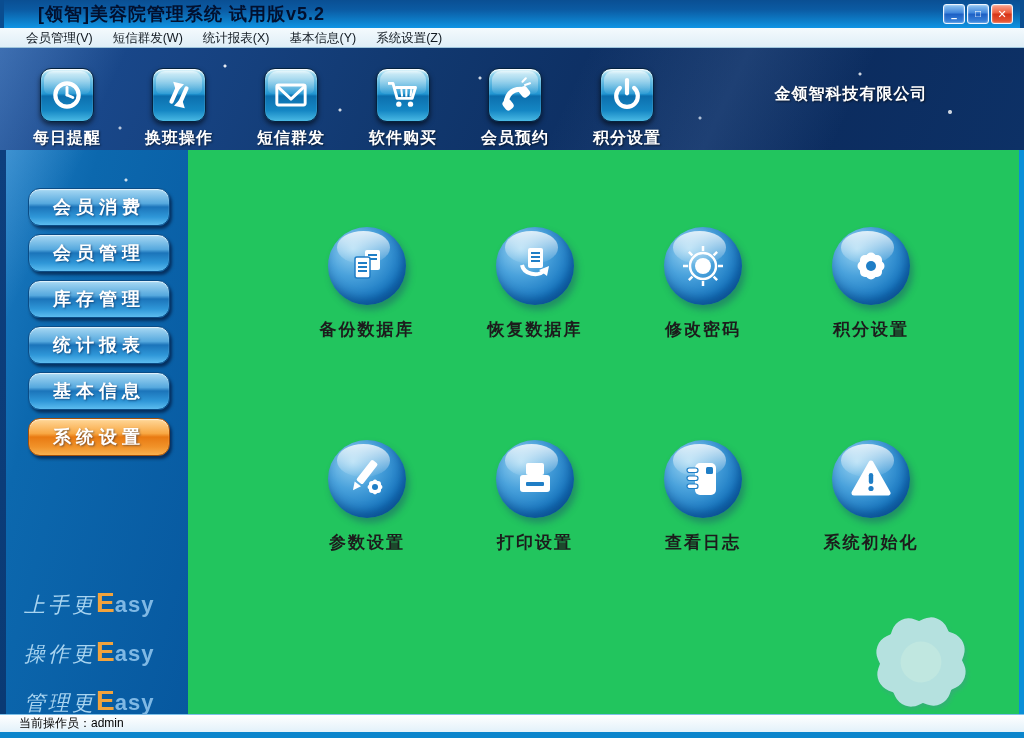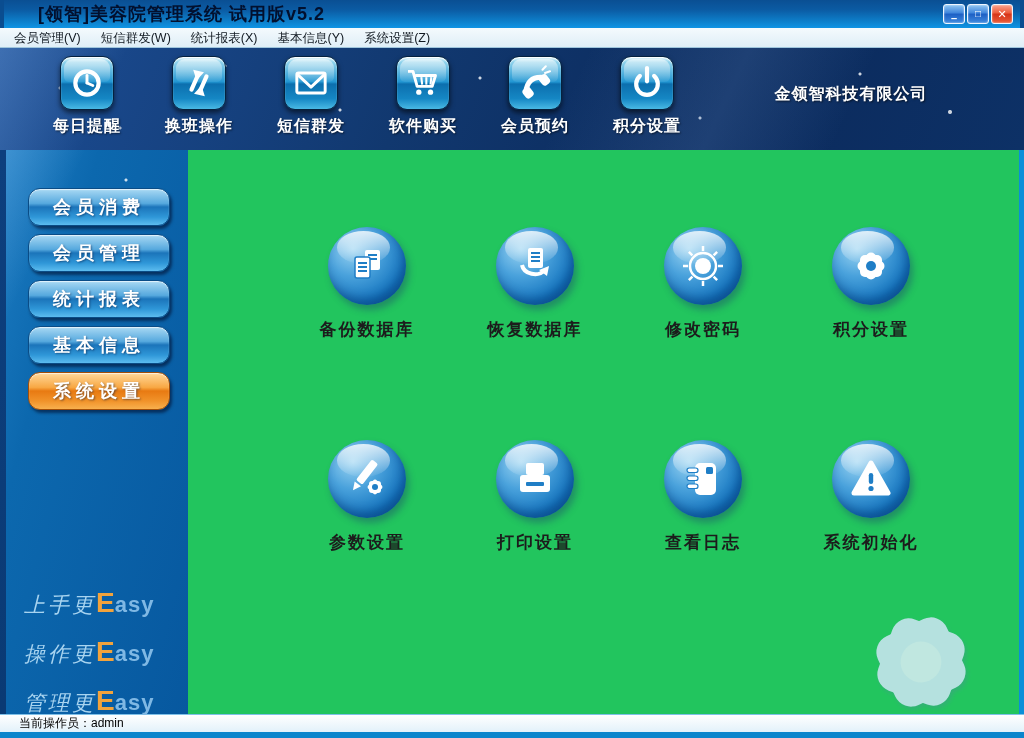--- a/index.html
+++ b/index.html
@@ -9,39 +9,39 @@
   
   .titlebar { height:28px; flex:0 0 28px; background:linear-gradient(180deg,#0a4f93 0%,#0b5ba3 35%,#0d7ec9 75%,#0f94e4 100%); display:flex; align-items:center; padding-left:34px; position:relative; border-left:4px solid #0a4d90; border-right:4px solid #0a4d90; }
   .title-text { font-size:18px; font-weight:bold; color:#02102e; letter-spacing:1px; }
   .win-controls { position:absolute; right:7px; top:4px; display:flex; gap:2px; }
   .winbtn { width:22px; height:20px; border-radius:3px; border:1px solid #eef6ff; color:#fff; font-size:11px; font-weight:bold; display:flex; align-items:center; justify-content:center; background:linear-gradient(180deg,#8ec5f2 0%,#3e85dc 45%,#1c5fc4 50%,#3f8ade 100%); box-shadow:inset 0 0 2px rgba(255,255,255,.7); cursor:default; }
   .winbtn.min span { transform:translateY(4px); }
   .winbtn.max span { font-size:10px; transform:translateY(-1px); }
   .winbtn.close { background:linear-gradient(180deg,#f9a08b 0%,#ec5b3a 45%,#d63317 50%,#e85c3a 100%); }
 
   
-  .menubar { height:20px; flex:0 0 20px; background:linear-gradient(180deg,#f4fafd 0%,#dfeef7 100%); display:flex; align-items:center; padding-left:4px; border-bottom:1px solid #9fc6dd; }
+  .menubar { height:20px; flex:0 0 20px; background:linear-gradient(180deg,#f4fafd 0%,#dfeef7 100%); display:flex; align-items:center; padding-left:16px; border-bottom:1px solid #9fc6dd; }
   .menu-item { font-size:12.5px; color:#101820; padding:0 10px; line-height:20px; cursor:default; }
 
   
   .toolband { height:102px; flex:0 0 102px; position:relative;
     background:
       radial-gradient(circle at 225px 18px, rgba(255,255,255,.9) 1px, transparent 2px),
       radial-gradient(circle at 340px 62px, rgba(255,255,255,.8) 1px, transparent 2px),
       radial-gradient(circle at 120px 80px, rgba(255,255,255,.7) 1px, transparent 2px),
       radial-gradient(circle at 480px 30px, rgba(255,255,255,.8) 1px, transparent 2px),
       radial-gradient(circle at 700px 70px, rgba(255,255,255,.7) 1px, transparent 2px),
       radial-gradient(circle at 860px 26px, rgba(255,255,255,.8) 1px, transparent 2px),
       radial-gradient(circle at 950px 64px, rgba(255,255,255,.8) 1.5px, transparent 2.5px),
       radial-gradient(circle at 60px 40px, rgba(255,255,255,.6) 1px, transparent 2px),
       linear-gradient(112deg, #1c4d94 0%, #11386f 40%, #0b2a5c 70%, #0d3166 100%);
   }
   .toolband::before { content:""; position:absolute; inset:0;
     background:linear-gradient(115deg, rgba(150,200,255,.28) 0%, transparent 12%, transparent 55%, rgba(140,190,255,.15) 70%, transparent 82%); pointer-events:none; }
-  .tool-row { display:flex; padding:8px 0 0 11px; position:relative;margin-left:20px; }
+  .tool-row { display:flex; padding:20px 0 0 11px; position:relative; }
   .tool-item { width:112px; display:flex; flex-direction:column; align-items:center; cursor:pointer; }
   .toolbtn { width:54px; height:54px; border-radius:11px; border:1px solid #04223f; position:relative;
     background:linear-gradient(180deg,#eafafd 0%,#8ed2ec 10%,#2196d2 48%,#0c6fae 52%,#1587c4 80%,#49b9e4 100%);
     box-shadow:0 3px 5px rgba(0,0,0,.55), inset 0 1px 1px rgba(255,255,255,.9);
     display:flex; align-items:center; justify-content:center; }
   .toolbtn::before { content:""; position:absolute; left:3px; right:3px; top:2px; height:45%; border-radius:9px 9px 5px 5px; background:linear-gradient(rgba(255,255,255,.55),rgba(255,255,255,.06)); }
   .toolbtn svg { position:relative; z-index:1; }
   .tool-label { margin-top:6px; font-size:16px; font-weight:bold; color:#fff; letter-spacing:1px; text-shadow:1px 1px 2px rgba(0,0,0,.6); }
   .company { position:absolute; right:58px; top:36px; width:230px; text-align:center; color:#fff; text-shadow:1px 1px 2px rgba(0,0,0,.6); }
   .company .name { font-size:16px; font-weight:bold; letter-spacing:1px; }
@@ -198,20 +198,21 @@
     </div>
   </div>
 
   <div class="bodyrow">
     <div class="frame-left"></div>
 
     <div class="sidebar">
       <div class="side-nav">
         <div class="side-btn">会员消费</div>
         <div class="side-btn">会员管理</div>
+        <div class="side-btn">库存管理</div>
         <div class="side-btn">统计报表</div>
         <div class="side-btn">基本信息</div>
         <div class="side-btn active">系统设置</div>
       </div>
       <div class="slogans">
         <div class="slogan-line"><span class="slogan-cn">上手更</span><span class="slogan-e">E</span><span class="slogan-rest">asy</span></div>
         <div class="slogan-line"><span class="slogan-cn">操作更</span><span class="slogan-e">E</span><span class="slogan-rest">asy</span></div>
         <div class="slogan-line"><span class="slogan-cn">管理更</span><span class="slogan-e">E</span><span class="slogan-rest">asy</span></div>
       </div>
     </div>

